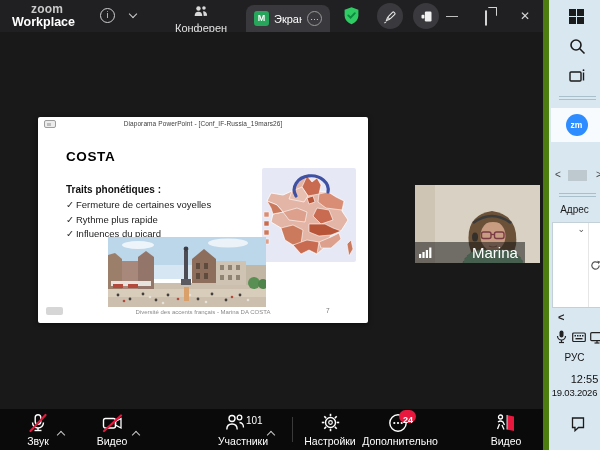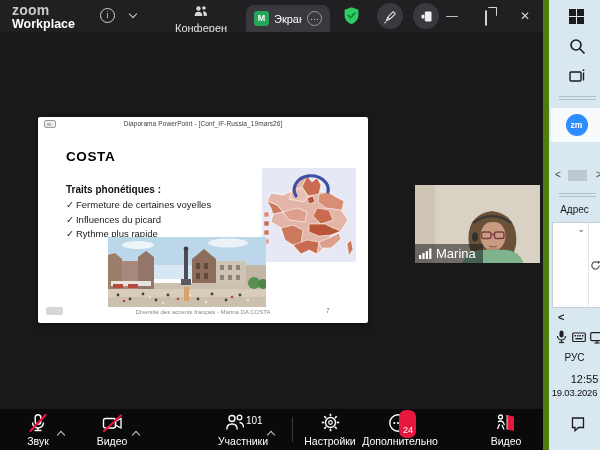--- a/index.html
+++ b/index.html
@@ -3,21 +3,21 @@
 <meta charset="utf-8">
 <style>
   * { margin:0; padding:0; box-sizing:border-box; }
   html,body { width:600px; height:450px; overflow:hidden; background:#191919;
     font-family:"Liberation Sans", sans-serif; }
   .screen { position:relative; width:600px; height:450px; background:#191919; }
 
   
   .topbar { position:absolute; left:0; top:0; width:543px; height:32px; background:#202023; }
   .brand { position:absolute; left:12px; top:3px; line-height:1; color:#fff; }
-  .brand .b-top { display:block; font-size:14px; color:#c9c9c9; font-weight:bold; letter-spacing:.2px; }
+  .brand .b-top { display:block; font-size:12px; color:#c9c9c9; font-weight:bold; letter-spacing:.2px;margin-left:19px; }
   .brand .b-bottom { display:block; font-size:12.5px; font-weight:bold; margin-top:1px; }
   .info-btn { position:absolute; left:100px; top:8px; width:15px; height:15px; border:1.3px solid #cfcfcf;
     border-radius:50%; color:#cfcfcf; font-size:9px; text-align:center; line-height:12px; }
   .chev { display:inline-block; width:6px; height:6px; border-left:1.6px solid #cfcfcf; border-top:1.6px solid #cfcfcf; }
   .chev-down { transform:rotate(225deg); }
   .chev-up { transform:rotate(45deg); }
   .topbar-chev { position:absolute; left:130px; top:11px; }
   .tab { position:absolute; top:5px; height:27px; display:flex; align-items:center; gap:5px; padding:0 8px;
     color:#e3e3e3; font-size:11px; }
   .tab-conf { left:158px; width:86px;flex-direction:column; }
@@ -57,30 +57,30 @@
   .photo { position:absolute; left:70px; top:120px; width:158px; height:70px; overflow:hidden; }
   .slide-footer { position:absolute; left:0; top:192px; width:100%; text-align:center; font-size:6px; color:#8a8a8a; }
   .slide-num { position:absolute; left:288px; top:190px; font-size:6.5px; color:#777; }
   .slide-ctl-pill { position:absolute; left:8px; top:190px; width:17px; height:8px; background:#d6d6d6; border-radius:2px; }
 
   
   .video-tile { position:absolute; left:415px; top:153px; width:125px; height:78px; overflow:hidden;
     background:linear-gradient(180deg,#ddd5c8 0%,#d3c9ba 70%,#c9beae 100%); }
   .name-tag { position:absolute; left:0; bottom:0; display:flex; align-items:center; gap:4px;
     background:rgba(25,25,25,.55); padding:2px 7px 2px 4px; }
-  .name-tag .nm { color:#fff; font-size:13px; }
+  .name-tag .nm { color:#fff; font-size:15px;margin-left:36px; }
 
   
   .toolbar { position:absolute; left:0; top:409px; width:543px; height:41px; background:#0a0a0a; }
   .tb-label { position:absolute; top:26px; font-size:10.5px; color:#fff; text-align:center; }
   .tb-caret { position:absolute; top:15px; }
   .tb-caret .chev { border-color:#c8c8c8; }
   .tb-sep { position:absolute; left:292px; top:8px; width:1px; height:25px; background:#3a3a3a; }
   .badge { position:absolute; left:399px; top:1px; min-width:17px; height:13px; background:#e8173d;
-    border-radius:7px; color:#fff; font-size:9px; font-weight:normal; text-align:right; line-height:13px; padding:14px 3px; }
+    border-radius:7px; color:#fff; font-size:9px; font-weight:bold; text-align:right; line-height:13px; padding:4px 3px; }
   .count { position:absolute; left:246px; top:6px; color:#fff; font-size:10px; }
 
   
   .taskbar { position:absolute; left:543px; top:0; width:57px; height:450px; background:#d9e7f0;
     border-left:6px solid #4d7c0f; }
   .start-grid { position:absolute; left:20px; top:9px; width:15px; height:15px; display:grid;
     grid-template-columns:6.5px 6.5px; grid-template-rows:6.5px 6.5px; gap:1.5px; }
   .start-grid span { background:#1b1b1b; }
   .tk-icon { position:absolute; }
   .tk-sep { position:absolute; left:10px; width:37px; height:4px; border-top:1px solid #a9bfcb; border-bottom:1px solid #a9bfcb; }
@@ -165,22 +165,22 @@
       <div class="slide-titlebar">
         <span class="pp-icon"></span>
         <span class="slide-title">Diaporama PowerPoint - [Conf_IF-Russia_19mars26]</span>
       </div>
 
       <div class="slide-heading">COSTA</div>
       <div class="list-title">Traits phonétiques :</div>
 
       <div class="bullets">
         <div class="row"><span class="check">✓</span><span>Fermeture de certaines voyelles</span></div>
+        <div class="row"><span class="check">✓</span><span>Rythme plus rapide</span></div>
         <div class="row"><span class="check">✓</span><span>Influences du picard</span></div>
-        <div class="row"><span class="check">✓</span><span>Rythme plus rapide</span></div>
       </div>
 
       <div class="map-panel">
         <svg width="94" height="94" viewBox="0 0 94 94">
 
           <path d="M38,12 L45,8 L50,14 L55,10 L59,17 L57,24 L66,24 L74,29 L82,33 L80,43 L86,52 L79,63 L69,67 L63,79 L55,86 L47,82 L39,86 L31,77 L23,72 L19,60 L9,54 L11,46 L21,44 L15,37 L5,33 L9,25 L21,27 L30,23 Z" fill="#e3b5a7" stroke="#fff" stroke-width="0.8"></path>
 
           <polygon points="45,8 50,14 55,10 59,17 57,26 46,28 40,19" fill="#c96b50" stroke="#fff" stroke-width="0.6"></polygon>
           <polygon points="57,26 66,24 74,29 82,33 80,42 64,40 56,34" fill="#d98d75" stroke="#fff" stroke-width="0.6"></polygon>
           <polygon points="30,23 40,19 46,28 42,34 27,31" fill="#e8c0b2" stroke="#fff" stroke-width="0.6"></polygon>

